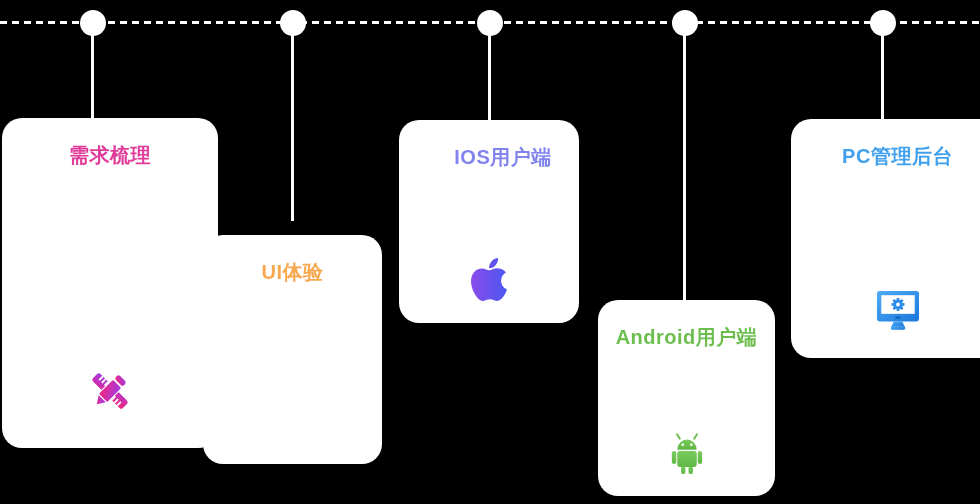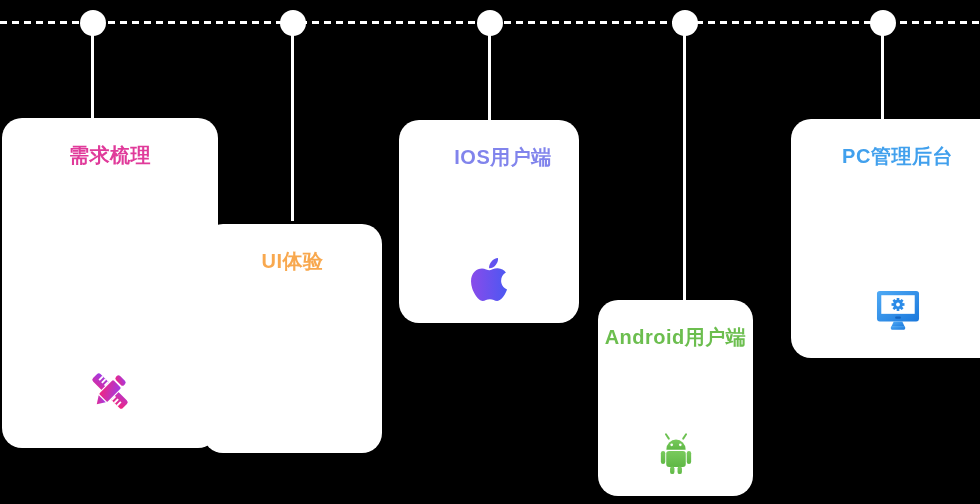--- a/index.html
+++ b/index.html
@@ -11,23 +11,23 @@
     position:absolute;left:0;top:21px;width:980px;height:3px;
     background:repeating-linear-gradient(90deg,#ffffff 0 7px,transparent 7px 12px);
   }
   .node{position:absolute;top:10px;width:26px;height:26px;border-radius:50%;background:#ffffff;}
   .node1{left:80px;} .node2{left:280px;} .node3{left:477px;} .node4{left:672px;} .node5{left:870px;}
   .connector{position:absolute;top:23px;width:3px;background:#ffffff;}
   .conn1{left:91px;height:96px;} .conn2{left:291px;height:198px;} .conn3{left:488px;height:98px;}
   .conn4{left:683px;height:278px;} .conn5{left:881px;height:97px;}
   .card{position:absolute;background:#ffffff;border-radius:20px;}
   .card1{left:2px;top:118px;width:216px;height:330px;}
-  .card2{left:203px;top:224px;width:179px;height:229px;}
+  .card2{left:203px;top:235px;width:179px;height:229px;}
   .card3{left:399px;top:120px;width:180px;height:203px;}
-  .card4{left:598px;top:300px;width:155px;height:196px;}
+  .card4{left:598px;top:300px;width:177px;height:196px;}
   .card5{left:791px;top:119px;width:213px;height:239px;}
   .card-title{
     margin:0;padding-top:26px;text-align:center;
     font-size:20px;font-weight:bold;letter-spacing:0.5px;line-height:1.1;
   }
   .icon{position:absolute;left:50%;transform:translateX(-50%);}
   .icon1{bottom:34px;} .icon2{bottom:22px;} .icon3{bottom:19px;} .icon4{bottom:20px;} .icon5{bottom:26px;}
   svg{display:block;}
 </style>
 </head>

